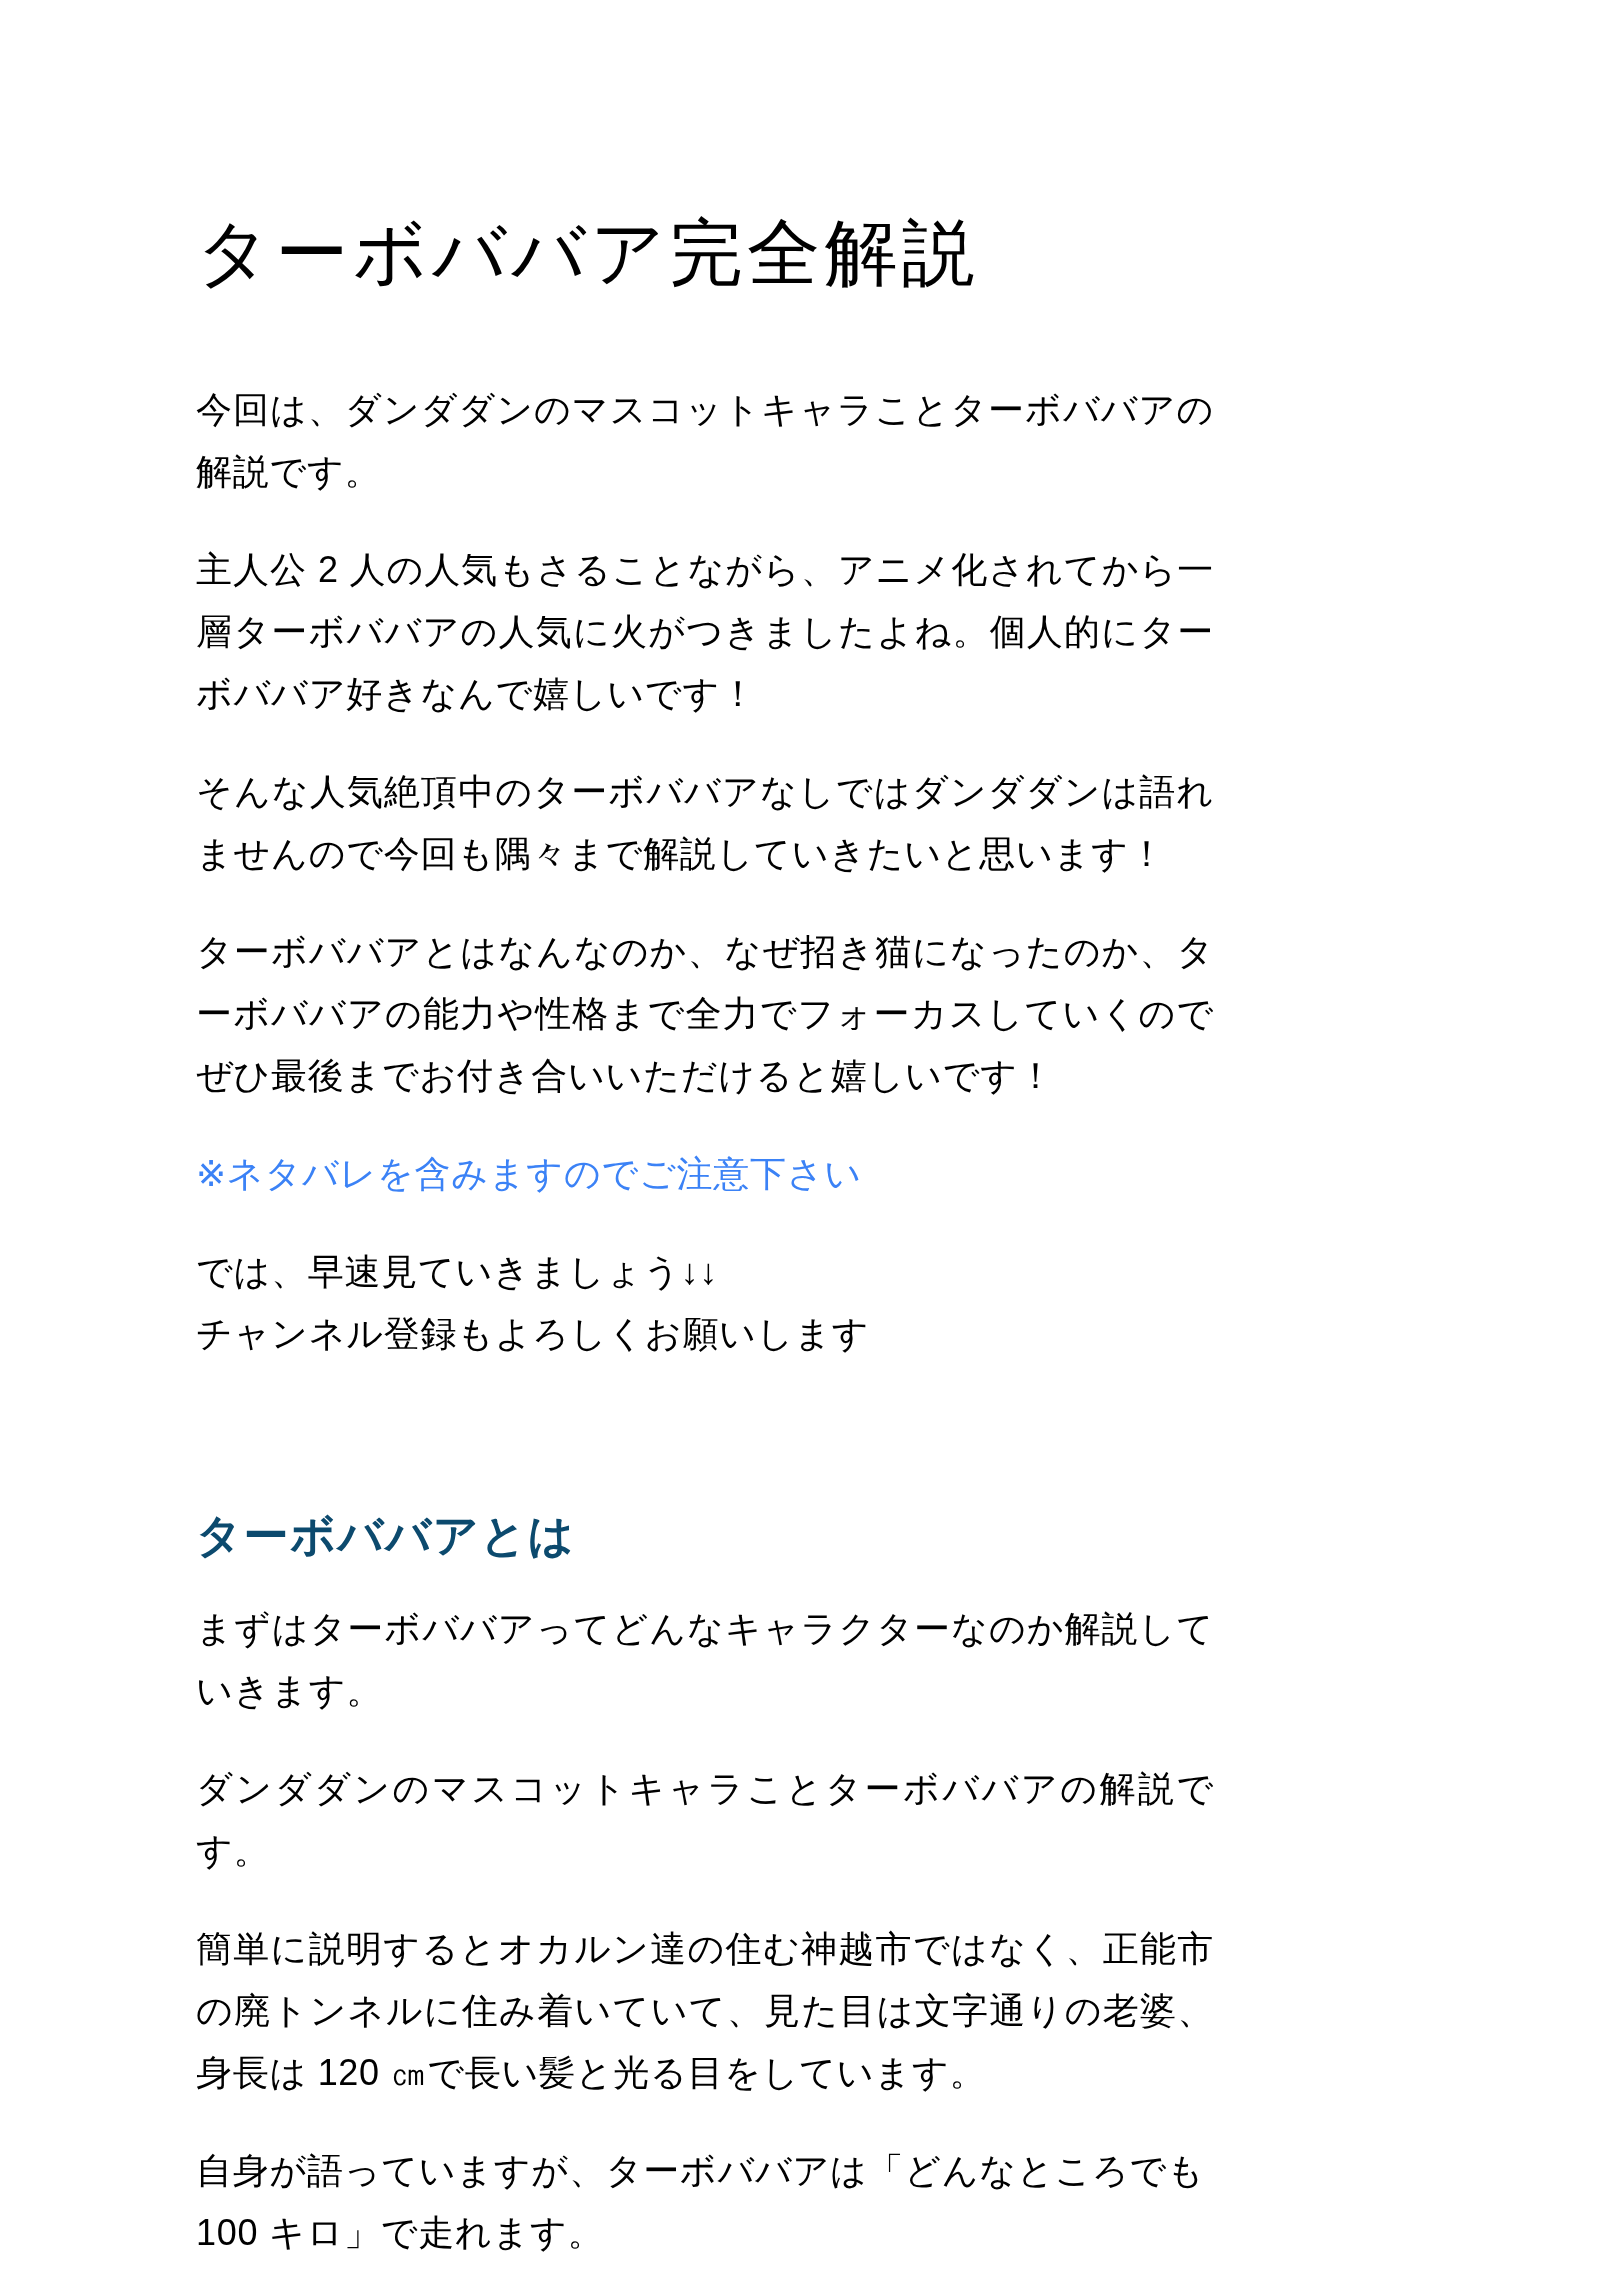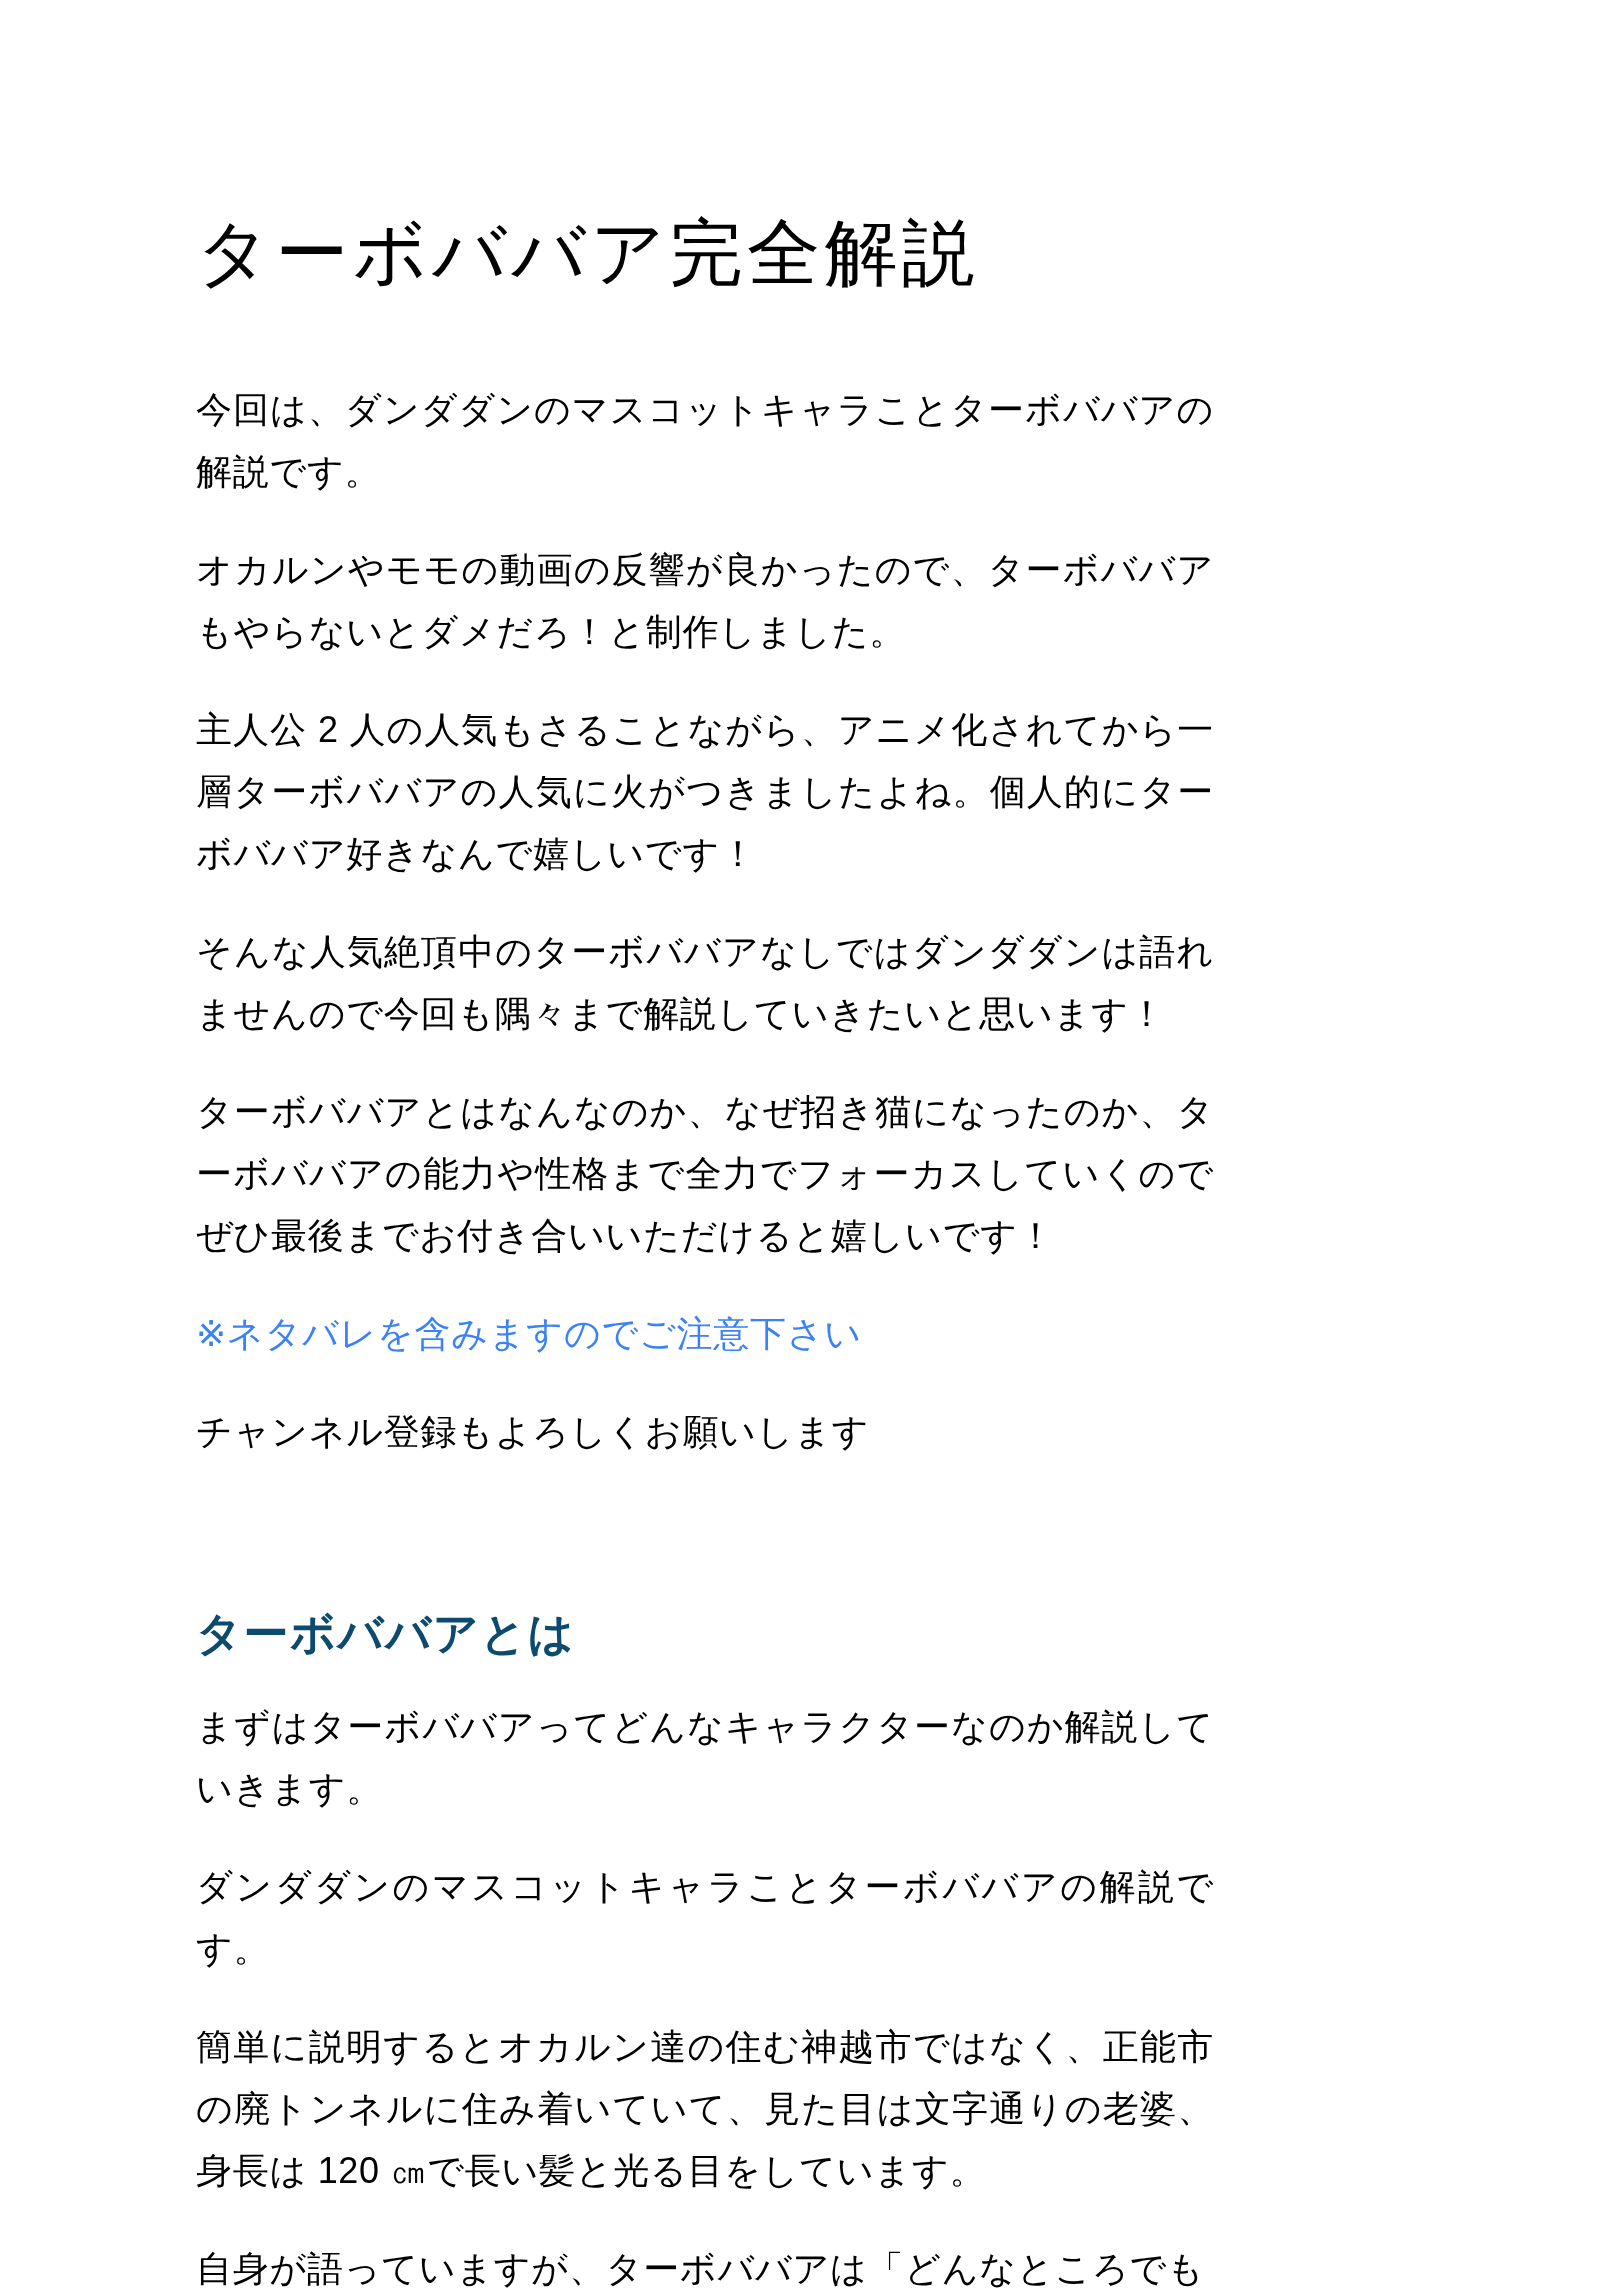--- a/index.html
+++ b/index.html
@@ -53,31 +53,31 @@
 </style>
 </head>
 <body>
 
 <div class="page">
 
   <h1 class="doc-title">ターボババア完全解説</h1>
 
   <p class="para">今回は、ダンダダンのマスコットキャラことターボババアの解説です。</p>
 
-  <p class="para">オカルンやモモの動画の反響が良かったので、ターボババアもやらないとダメだろ！と制作しました。</p>
 
   <p class="para">主人公 2 人の人気もさることながら、アニメ化されてから一層ターボババアの人気に火がつきましたよね。個人的にターボババア好きなんで嬉しいです！</p>
 
   <p class="para">そんな人気絶頂中のターボババアなしではダンダダンは語れませんので今回も隅々まで解説していきたいと思います！</p>
 
   <p class="para">ターボババアとはなんなのか、なぜ招き猫になったのか、ターボババアの能力や性格まで全力でフォーカスしていくのでぜひ最後までお付き合いいただけると嬉しいです！</p>
 
   <p class="para red">※ネタバレを含みますのでご注意下さい</p>
 
   <p class="para">
+    <span class="line">では、早速見ていきましょう↓↓</span>
     <span class="line">チャンネル登録もよろしくお願いします</span>
   </p>
 
   <h2 class="section-heading">ターボババアとは</h2>
 
   <p class="para">まずはターボババアってどんなキャラクターなのか解説していきます。</p>
 
   <p class="para">ダンダダンのマスコットキャラことターボババアの解説です。</p>
 
   <p class="para">簡単に説明するとオカルン達の住む神越市ではなく、正能市の廃トンネルに住み着いていて、見た目は文字通りの老婆、身長は 120 ㎝で長い髪と光る目をしています。</p>

